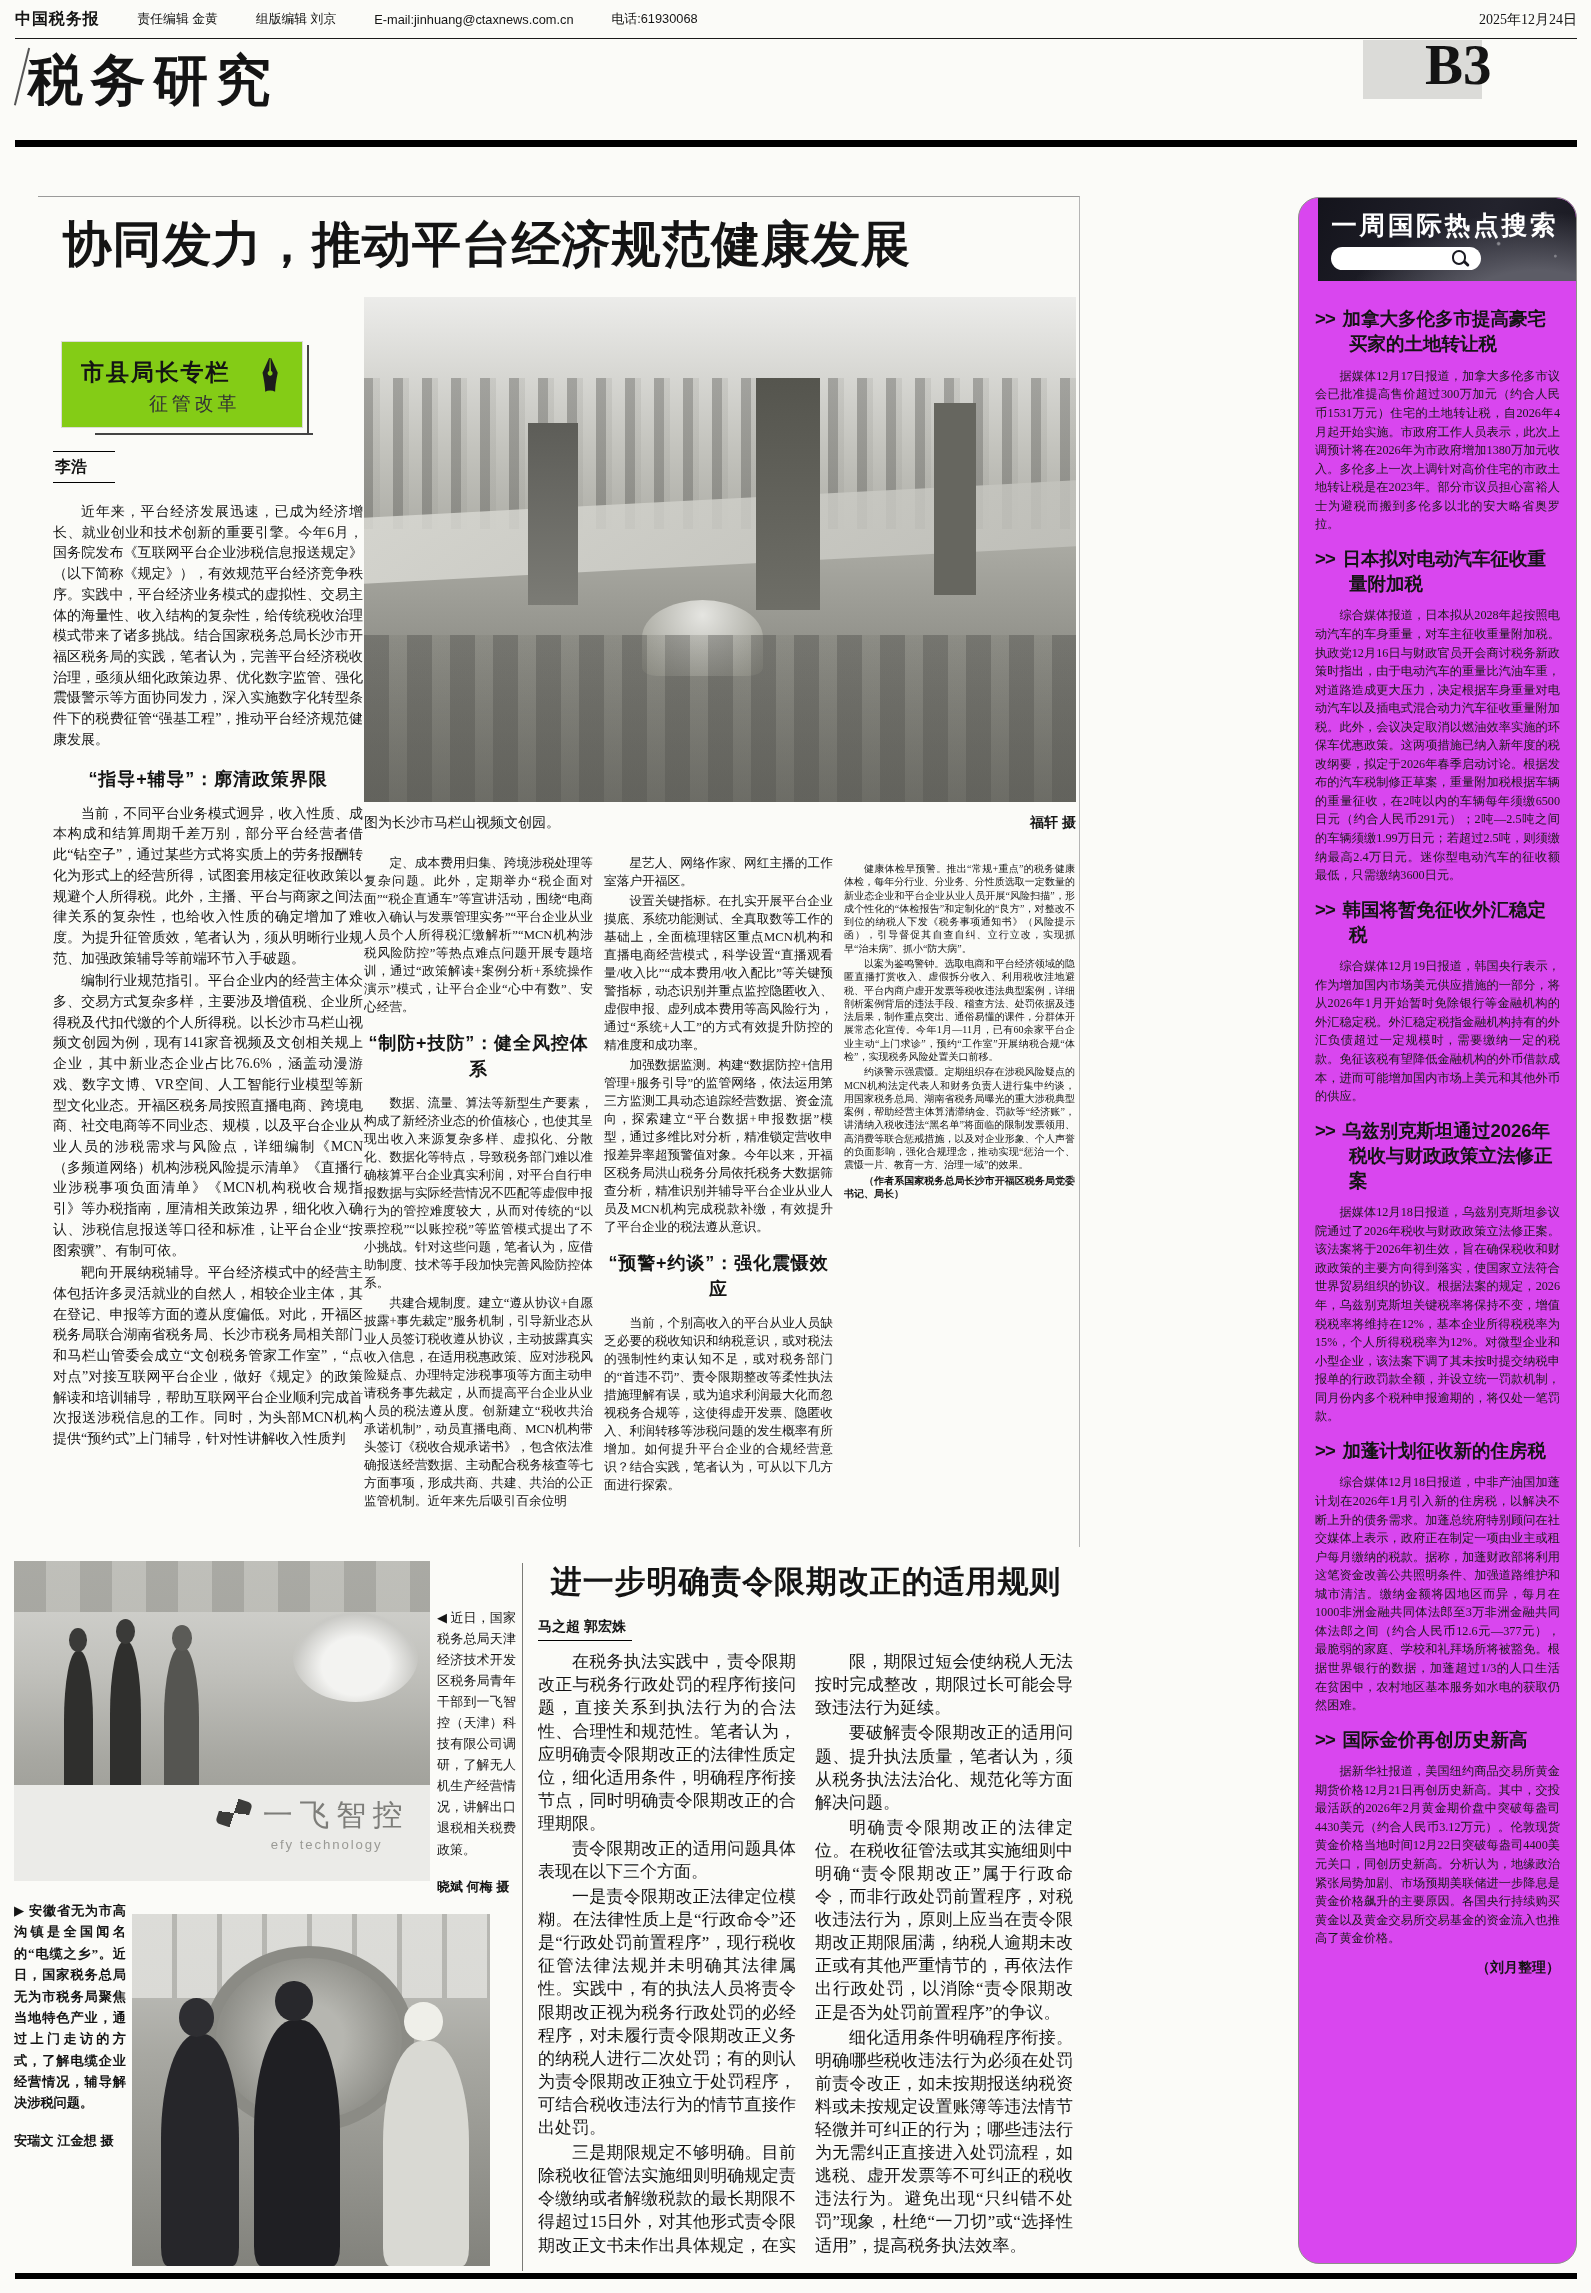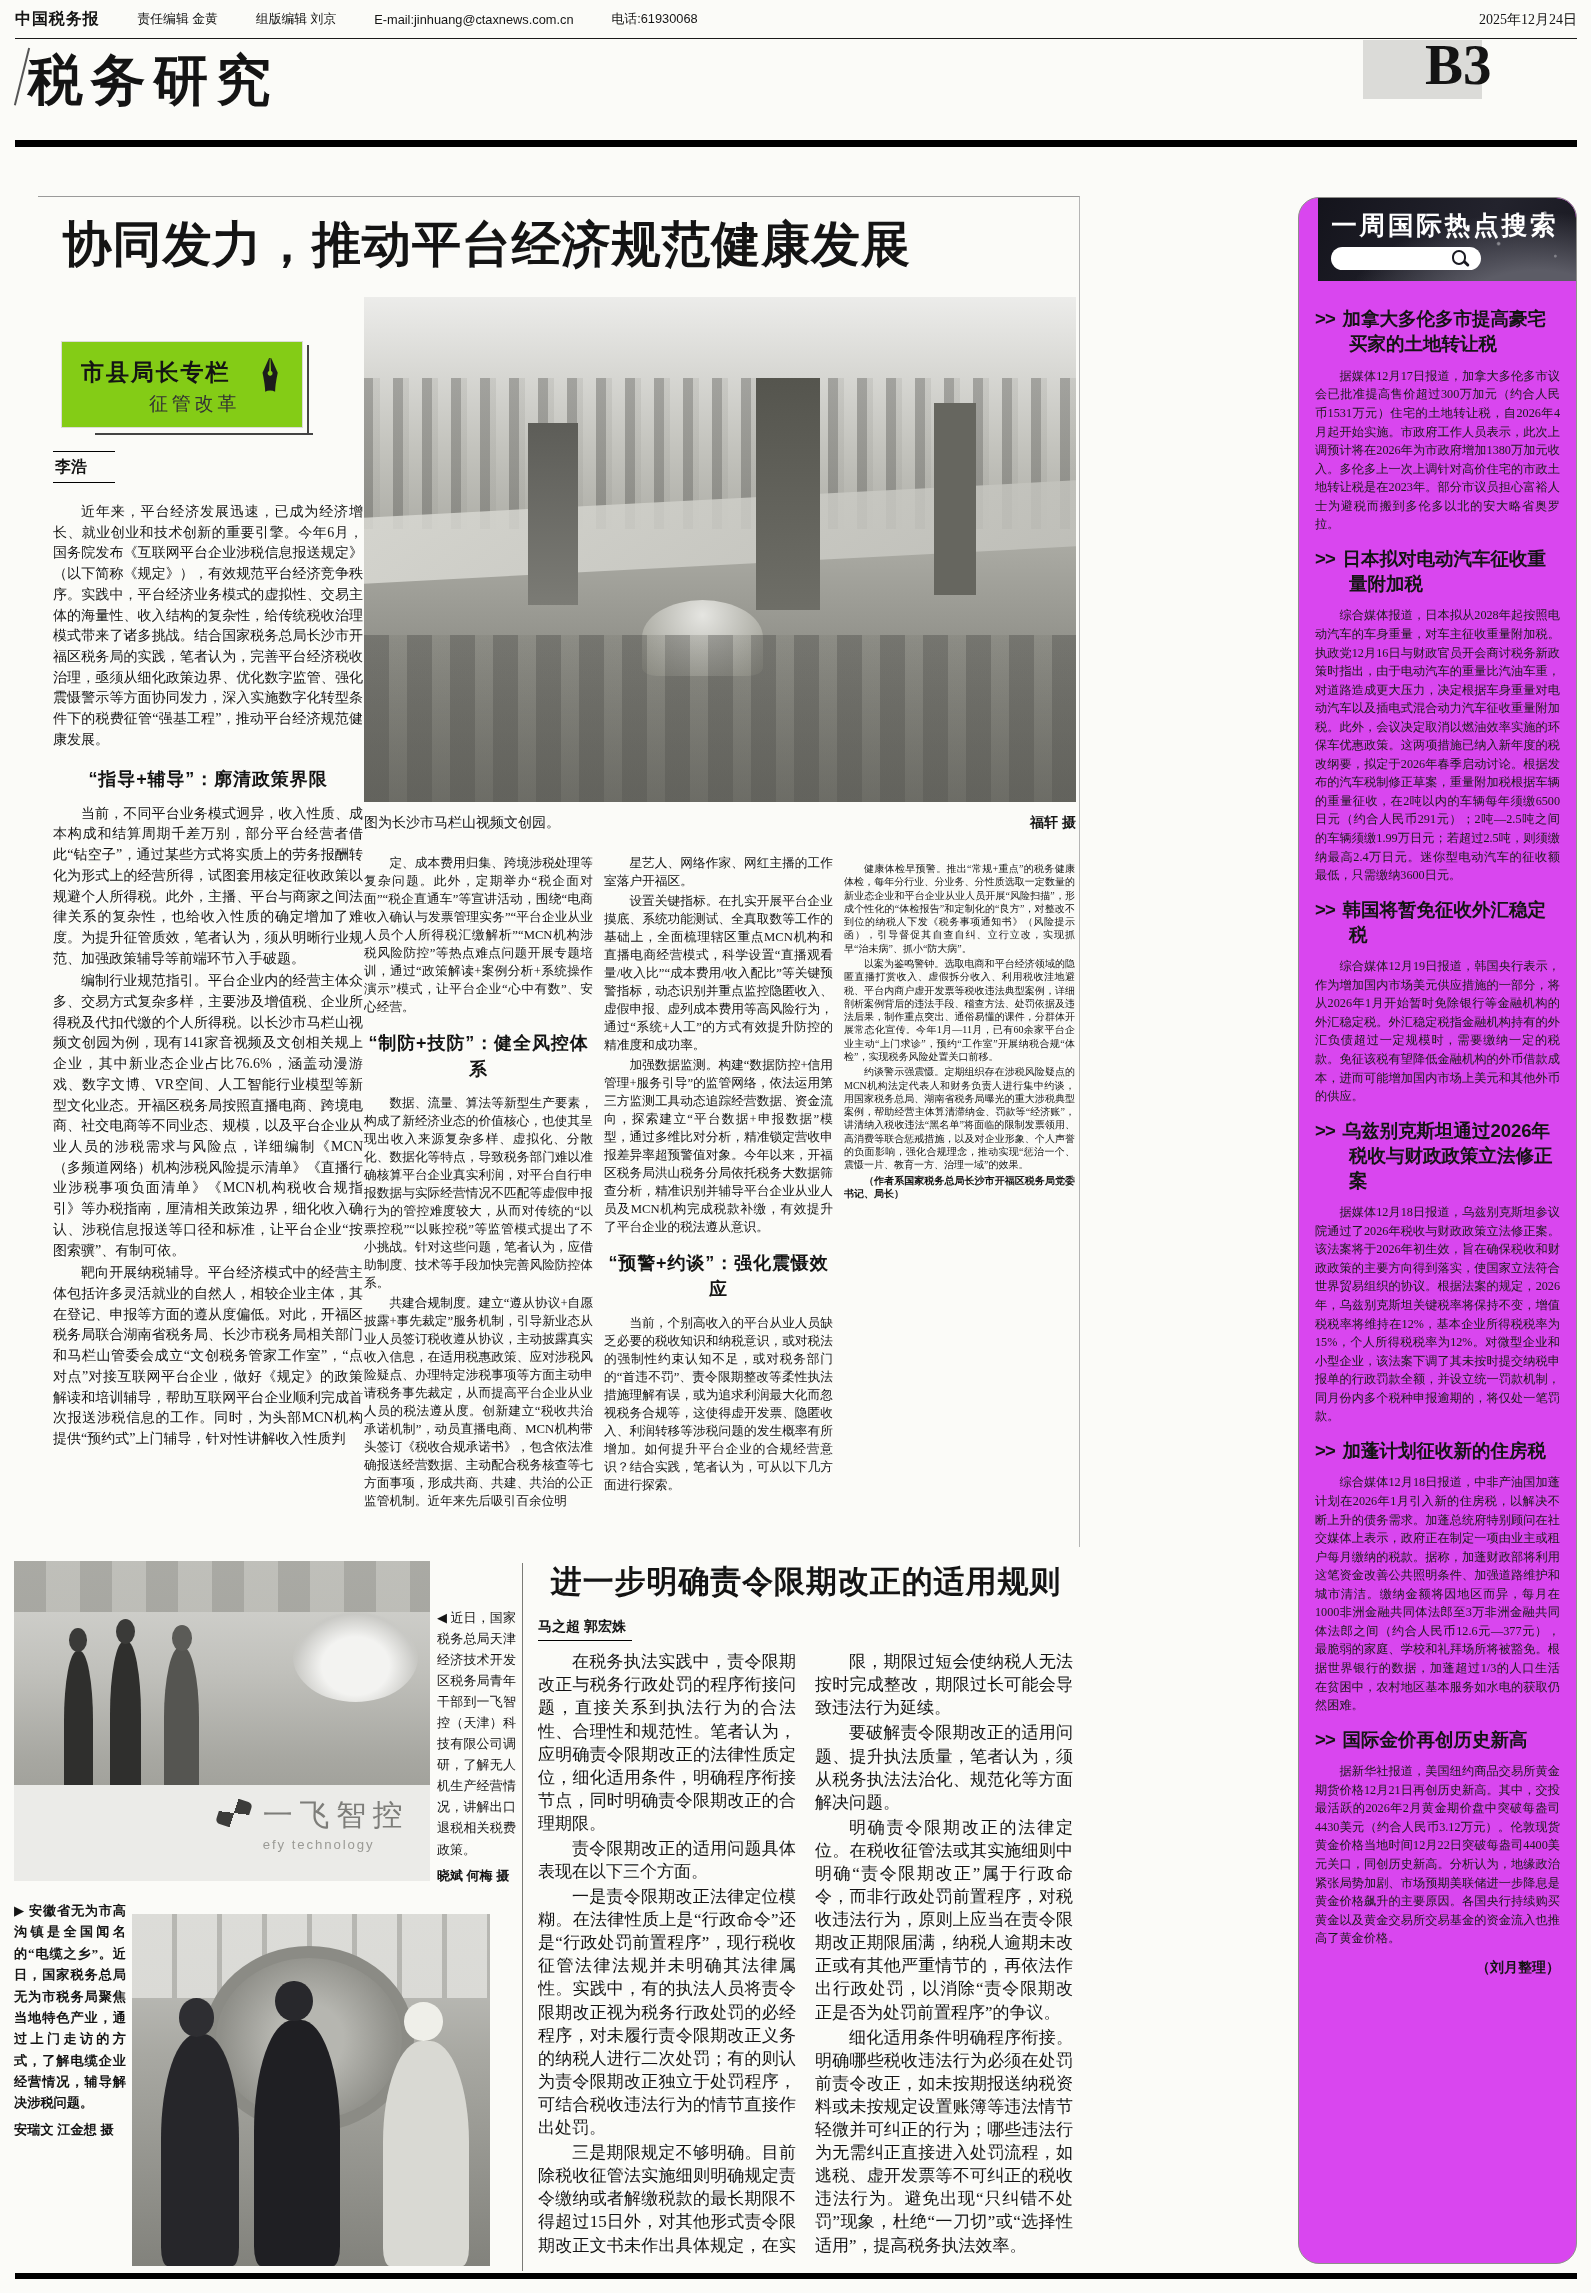--- a/index.html
+++ b/index.html
@@ -74,31 +74,31 @@
   .sb-marker{letter-spacing:-0.9px;margin-right:7.6px;}
   .sb-p{margin:0 0 1.9px;text-indent:2em;text-align:justify;font-size:12.2px;line-height:1.52;color:#1b1b1b;}
   .sb-credit{padding:1.9px 16px 0 0;text-align:right;font-family:var(--sans);font-weight:bold;font-size:14px;}
   
   .photo1{position:absolute;left:14px;top:1561px;width:416px;height:320px;overflow:hidden;
       background:linear-gradient(180deg,#d8d8d4 0%,#c0c0bb 35%,#a7a7a1 62%,#90908a 100%);}
   .p1beam{position:absolute;left:0;top:0;width:100%;height:16%;background:repeating-linear-gradient(90deg,#9e9e98 0 32px,#b9b9b3 32px 66px);opacity:.8;}
   .p1base{position:absolute;left:0;bottom:0;width:100%;height:30%;background:#ebebе8;background:#ebebe8;}
   .p1logo{position:absolute;right:5%;top:10%;text-align:left;}
   .logo-cn{font-family:var(--sans);font-size:30px;color:#7d7d79;letter-spacing:6.6px;}
-  .logo-en{font-family:var(--sans);font-size:13.2px;color:#9a9a95;letter-spacing:1.9px;}
+  .logo-en{font-family:var(--sans);font-size:13.2px;color:#9a9a95;letter-spacing:1.9px;margin-left:8px;}
   .pin-icon{position:absolute;left:-44px;top:3.8px;width:30px;height:30px;border-radius:4.7px;transform:rotate(18deg);
       background:conic-gradient(#3c3c3a 0 22%,transparent 22% 50%,#3c3c3a 50% 72%,transparent 72%);}
   .fig{position:absolute;background:#2f2f2d;border-radius:45% 45% 8% 8%;}
   .fhead{position:absolute;background:#3a3a38;border-radius:50%;}
   .drone{position:absolute;right:3%;top:16%;width:30%;height:28%;border-radius:50%;
       background:radial-gradient(ellipse at 50% 60%,#f3f3f1 38%,#c9c9c5 68%,transparent 74%);}
   .vcap{position:absolute;font-size:13px;line-height:1.62;text-align:justify;}
   .vcap1{left:437px;top:1607px;width:79px;height:276px;}
   .vcap2{left:14px;top:1900px;width:112px;height:371px;font-weight:600;font-size:13.2px;}
-  .vcap .cred{display:block;margin-top:5px;font-family:var(--sans);font-weight:bold;text-align:left;}
+  .vcap .cred{display:block;margin-top:16px;font-family:var(--sans);font-weight:bold;text-align:left;}
   .photo2{position:absolute;left:132px;top:1914px;width:358px;height:352px;overflow:hidden;
       background:linear-gradient(180deg,#cbcbc7 0%,#a8a8a2 40%,#82827c 100%);}
   .p2win{position:absolute;left:0;top:0;width:100%;height:24%;background:repeating-linear-gradient(90deg,#dededa 0 40px,#b5b5b0 40px 45px);opacity:.9;}
   .reel{position:absolute;left:20%;top:9%;width:52%;height:46%;border:12.3px solid #8b8b85;border-radius:50%;
       background:radial-gradient(circle,#b6b6b0 28%,#8f8f89 72%);}
   .vdiv{position:absolute;left:522px;top:1563px;width:0.9px;height:708px;background:#7a7a76;}
   .bottom-article{position:absolute;left:538px;top:1557px;width:536px;height:715px;}
   .b-headline{margin:3.8px 0 13.2px;text-align:center;font-family:var(--serif);font-weight:bold;font-size:31px;letter-spacing:0.9px;white-space:nowrap;}
   .byline{display:inline-block;font-family:var(--sans);font-weight:bold;font-size:14px;padding:0 5.7px 3.8px 0;border-bottom:1.9px solid #000;margin:1.9px 0 9.5px;}
   .bcols{display:flex;gap:19px;}

